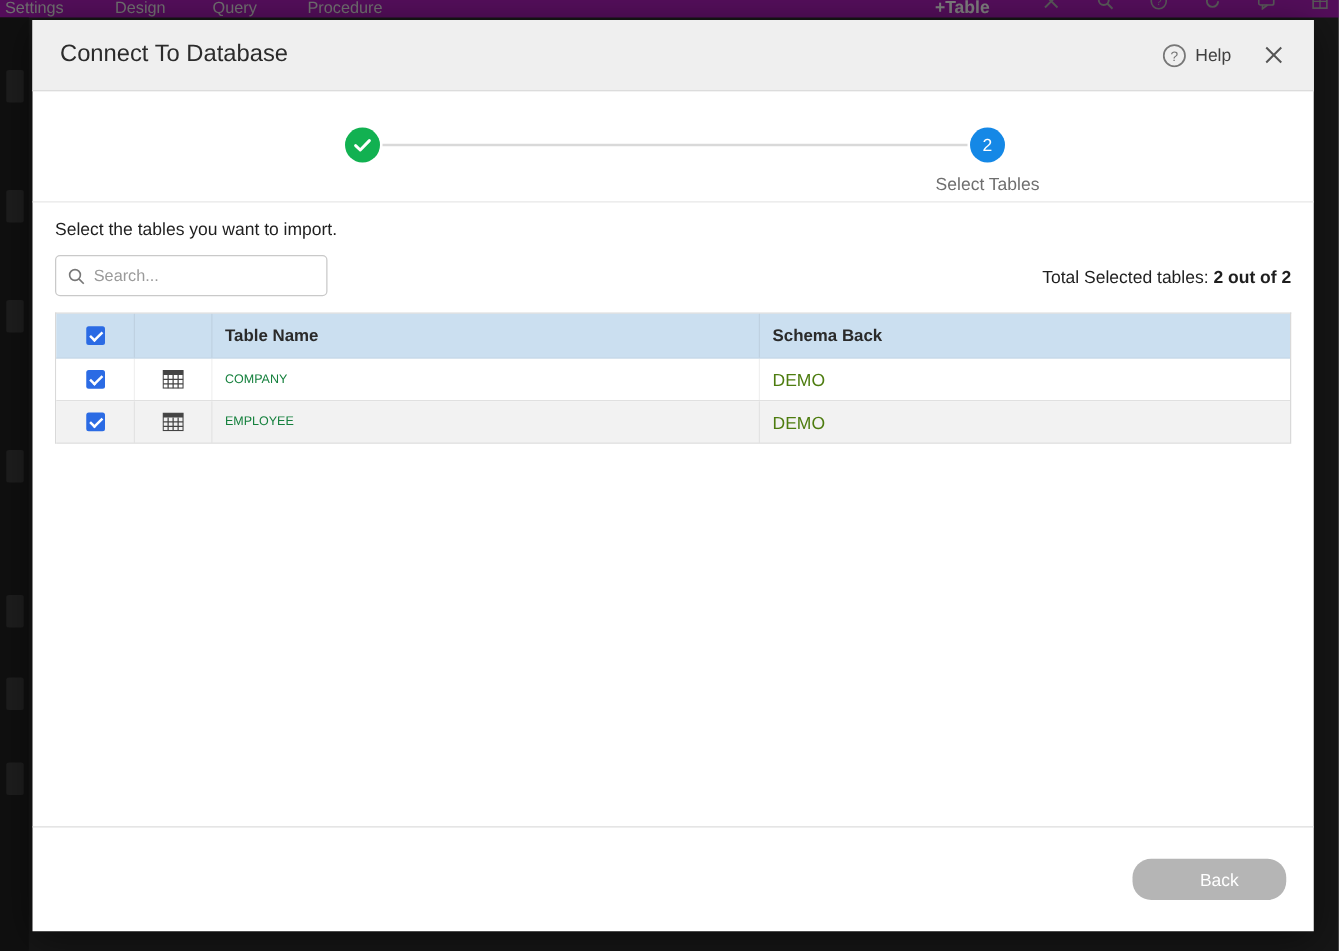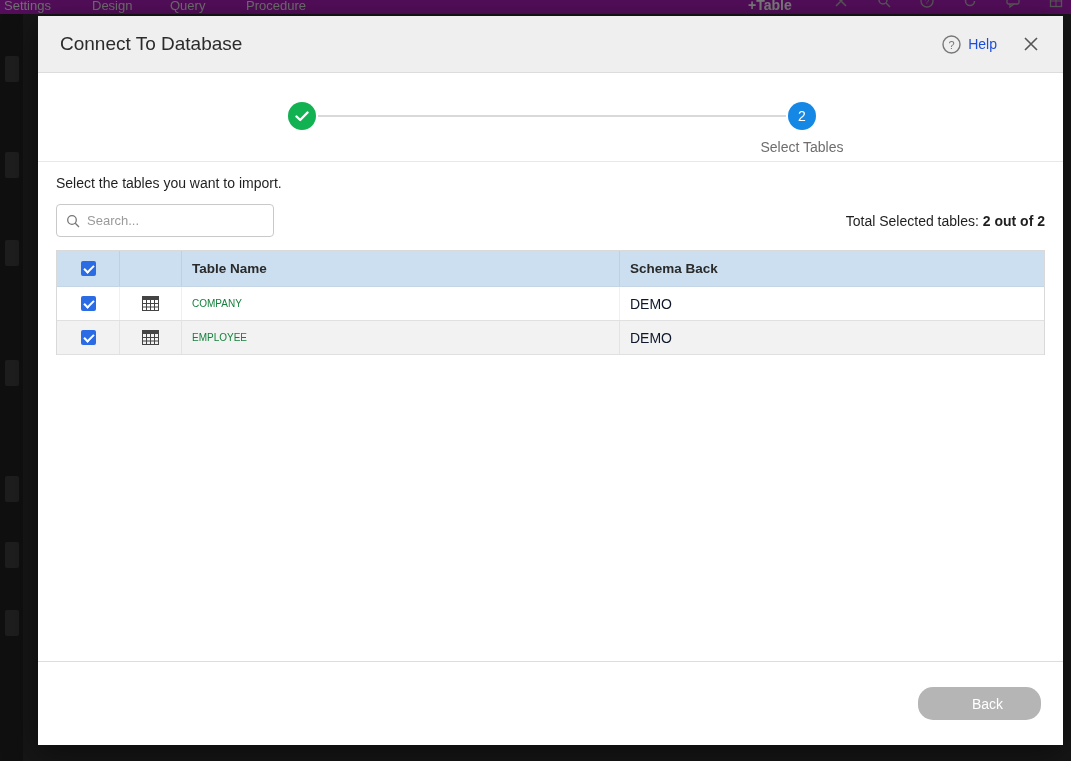--- a/index.html
+++ b/index.html
@@ -31,31 +31,31 @@
   .bg-sidebar .blk {
     position:absolute; left:5px; width:14px; height:26px; background:#3a3a3a; border-radius:2px;
   }
 
   .overlay {
     position:absolute; inset:0; background:rgba(0,0,0,0.48);
   }
 
   
   .modal {
-    position:absolute; left:38px; top:16px; width:1025px; height:729px;
+    position:absolute; left:26px; top:16px; width:1025px; height:729px;
     background:#ffffff; box-shadow:0 6px 30px rgba(0,0,0,0.5);
   }
   .modal-header {
     height:57px; background:#efefef; border-bottom:1px solid #dcdcdc;
     display:flex; align-items:center; padding:0 22px;
   }
   .modal-title { font-size:19px; color:#2b2b2b; }
   .header-right { margin-left:auto; display:flex; align-items:center; gap:24px; }
   .help-group { display:flex; align-items:center; gap:7px; cursor:pointer; }
-  .help-label { font-size:14px; color:#1d4ed8; }
+  .help-label { font-size:14px; color:#404040; }
   .close-btn { background:none; border:none; cursor:pointer; padding:2px; line-height:0; }
 
   
   .stepper { position:relative; height:89px; border-bottom:1px solid #e8e8e8; }
   .step-line {
     position:absolute; left:280px; top:42px; width:468px; height:2px; background:#d9d9d9;
   }
   .step-circle {
     position:absolute; top:29px; width:28px; height:28px; border-radius:50%;
     display:flex; align-items:center; justify-content:center;
@@ -90,21 +90,21 @@
 
   
   .tbl { margin-top:13px; width:989px; border:1px solid #d9d9d9; border-bottom:none; }
   .trow { display:flex; align-items:center; height:34px; border-bottom:1px solid #e0e0e0; background:#fff; }
   .trow.head { height:36px; background:#cbdff0; border-bottom:1px solid #c4d6e6; }
   .trow.alt { background:#f2f2f2; }
   .cell { height:100%; display:flex; align-items:center; padding:12px 10px; }
   .c-check { width:62px; justify-content:center; }
   .c-icon  { width:62px; justify-content:center; border-left:1px solid rgba(0,0,0,0.06); }
   .c-name  { width:438px; border-left:1px solid rgba(0,0,0,0.06); font-size:10px; color:#15803d; }
-  .c-schema{ flex:1; border-left:1px solid rgba(0,0,0,0.06); font-size:14px; color:#0f172a; }
+  .c-schema{ flex:1; border-left:1px solid rgba(0,0,0,0.06); font-size:14px; color:#4d7c0f; }
   .trow.head .c-name, .trow.head .c-schema { font-weight:bold; font-size:13.5px; color:#2a2a2a; }
 
   .checkbox {
     width:15px; height:15px; background:#2b6be4; border-radius:2px; position:relative; cursor:pointer;
   }
   .checkbox::after {
     content:""; position:absolute; left:5px; top:2px; width:4px; height:8px;
     border:solid #fff; border-width:0 2px 2px 0; transform:rotate(45deg);
   }
 

